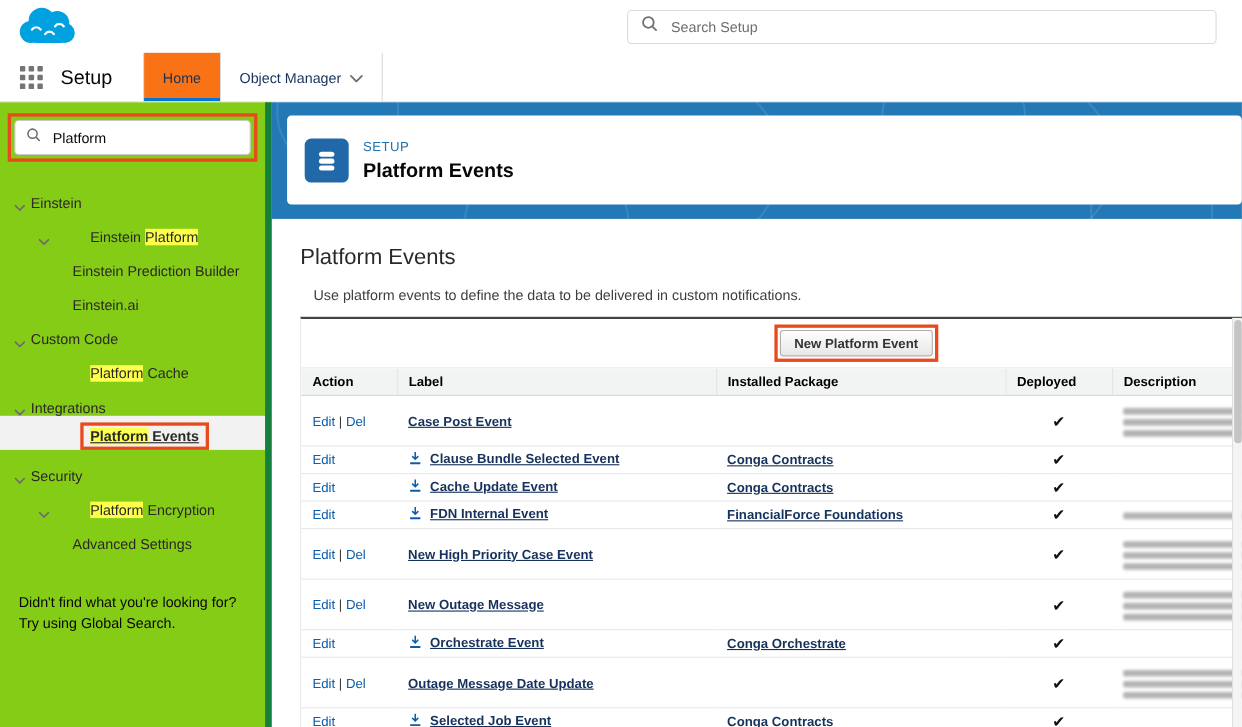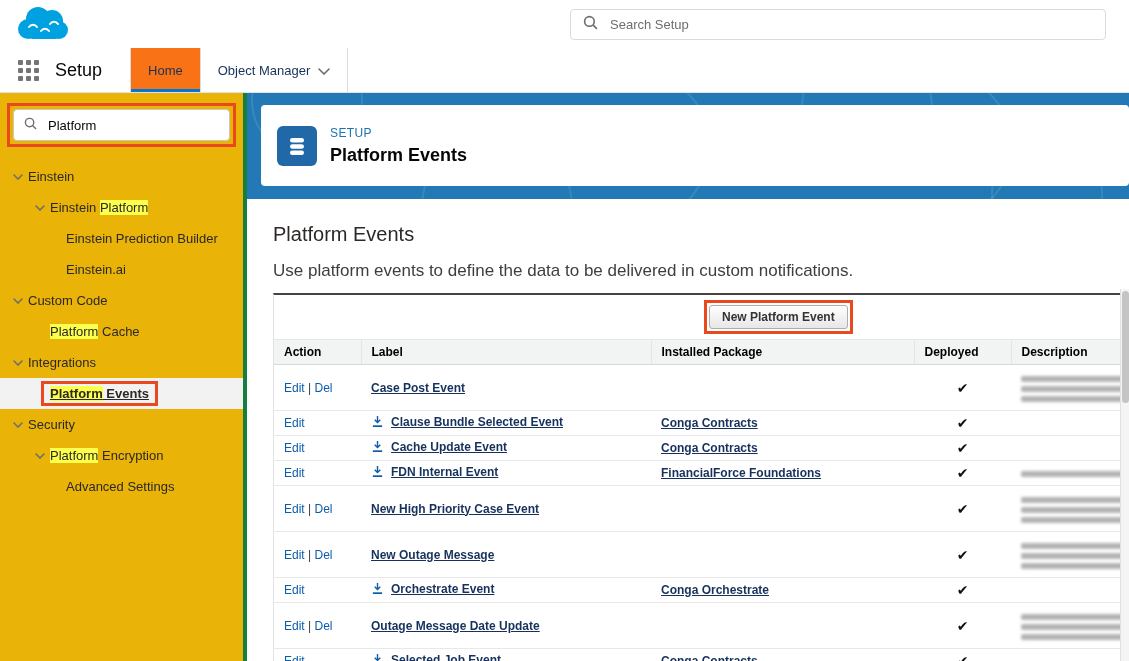--- a/index.html
+++ b/index.html
@@ -23,51 +23,51 @@
   .waffle{display:flex;align-items:center;margin-left:18px;cursor:pointer;}
   .app-name{font-size:18px;color:#080707;display:flex;align-items:center;margin:0 28px 0 16px;}
   .tabs{display:flex;align-items:stretch;border-left:1px solid #dddbda;}
   .tab{display:flex;align-items:center;gap:8px;padding:0 17px;font-size:13px;color:#16325c;border-right:1px solid #dddbda;cursor:pointer;background:#fff;}
   .tab.active{background:#f97316;box-shadow:inset 0 -3px 0 var(--brand);}
 
   
   .app{display:flex;height:568px;}
 
   
-  .sidebar{width:247px;min-width:247px;border-right:4px solid #15803d;background:#eab308;padding-top:7px;overflow:hidden;}
+  .sidebar{width:247px;min-width:247px;border-right:6px solid #15803d;background:#84cc16;padding-top:7px;overflow:hidden;}
   .annotation-box{border:3px solid var(--annotation);margin:3px 7px 14px 7px;padding:3px;}
   .sidebar-search{border:1px solid #c9c7c5;border-radius:4px;height:32px;display:flex;align-items:center;gap:9px;padding:0 10px;background:#fff;}
   .sidebar-search input{border:none;outline:none;font:13px "Liberation Sans",sans-serif;color:#080707;width:100%;background:transparent;}
 
   .nav-tree{font-size:13px;color:#2b2826;}
-  .nav-item{height:31px;display:flex;align-items:center;cursor:pointer;}
+  .nav-item{height:31px;display:flex;align-items:flex-end;cursor:pointer;}
   .nav-item .chev{width:20px;display:flex;justify-content:center;flex:none;}
   .lvl0{padding-left:8px;}
-  .lvl1{padding-left:30px;}
+  .lvl1{padding-left:30px;gap:32px;}
   .lvl2{padding-left:66px;}
   .nav-item.selected{background:#f3f2f2;}
   .nav-item.selected .nav-label{text-decoration:underline;font-weight:700;}
   .nav-label{white-space:nowrap;}
   .nav-label.annotated{border:3px solid var(--annotation);padding:2px 6px;margin-left:-9px;background:transparent;}
   .hl{background:var(--highlight);}
 
   .sidebar-footer{margin-top:36px;padding:0 17px;font-size:13px;color:#080707;line-height:19px;}
 
   
   .main{flex:1;background:var(--banner_bg);overflow:hidden;display:flex;flex-direction:column;position:relative;}
   .banner{height:106px;position:relative;flex:none;}
   .banner-pattern{position:absolute;inset:0;width:100%;height:100%;}
   .banner-card{position:absolute;left:14px;right:0;top:12px;height:81px;background:#fff;border-radius:4px;display:flex;align-items:center;padding-left:16px;gap:13px;}
   .obj-icon{width:40px;height:40px;border-radius:6px;background:var(--icon_bg);display:flex;align-items:center;justify-content:center;flex:none;}
   .eyebrow{color:#1b73b0;font-size:12px;letter-spacing:.4px;margin-bottom:5px;}
   .banner-title{font-size:18px;font-weight:700;color:#080707;}
 
   .content{flex:1;background:#fff;padding:24px 0 0 26px;position:relative;overflow:hidden;}
   .content h1{font-size:20px;font-weight:500;color:#2b2826;margin:0;}
-  .content p{font-size:17px;color:#3e3e3c;margin:15px 0 12px;}
+  .content p{font-size:13px;color:#3e3e3c;margin:15px 12px 12px;}
 
   .table-wrap{width:1240px;border:1px solid #e3e3e3;border-top:2px solid #444;background:#fff;}
   .btn-row{background:#fff;padding:5px 0 5px 430px;border-bottom:1px solid #e6e6e6;}
   .annotation-box-btn{display:inline-block;border:3px solid var(--annotation);padding:2px;}
   .btn-row button{font:700 12px "Liberation Sans",sans-serif;color:#333;background:linear-gradient(#fefefe,#e7e7e8);border:1px solid #b0adab;border-radius:3px;padding:4px 12px;cursor:pointer;}
 
   table{border-collapse:collapse;table-layout:fixed;width:1240px;background:#fff;}
   col.c-action{width:87px;} col.c-label{width:290px;} col.c-package{width:263px;} col.c-deployed{width:97px;} col.c-desc{width:503px;}
   thead th{background:#f2f3f3;font-size:12px;font-weight:700;color:#000;text-align:left;padding:5px 10px;border-right:1px solid #e4e4e4;border-bottom:1px solid #d8d8d8;height:23px;}
   thead th.col-deployed{text-align:left;}
@@ -221,20 +221,24 @@
               <svg width="10" height="6" viewBox="0 0 10 6">
                 <path d="M1 1l4 4 4-4" fill="none" stroke="#706e6b" stroke-width="1.6" stroke-linecap="round"></path>
               </svg>
             </span>
             <span class="nav-label"><span class="hl">Platform</span><span> Encryption</span></span>
           </div>
           <div class="nav-item lvl2">
             <span class="nav-label"><span>Advanced Settings</span></span>
           </div>
         </div>
+      <div class="sidebar-footer">
+        <div>Didn't find what you're looking for?</div>
+        <div>Try using Global Search.</div>
+      </div>
     </aside>
 
     <main class="main">
       <div class="banner">
         <svg class="banner-pattern">
           <g fill="none" stroke="rgba(255,255,255,0.10)" stroke-width="2">
             <circle cx="60" cy="8" r="55"></circle>
               <circle cx="250" cy="115" r="75"></circle>
             <path d="M430 -10q70 60 0 130"></path>
               <circle cx="620" cy="15" r="65"></circle>

